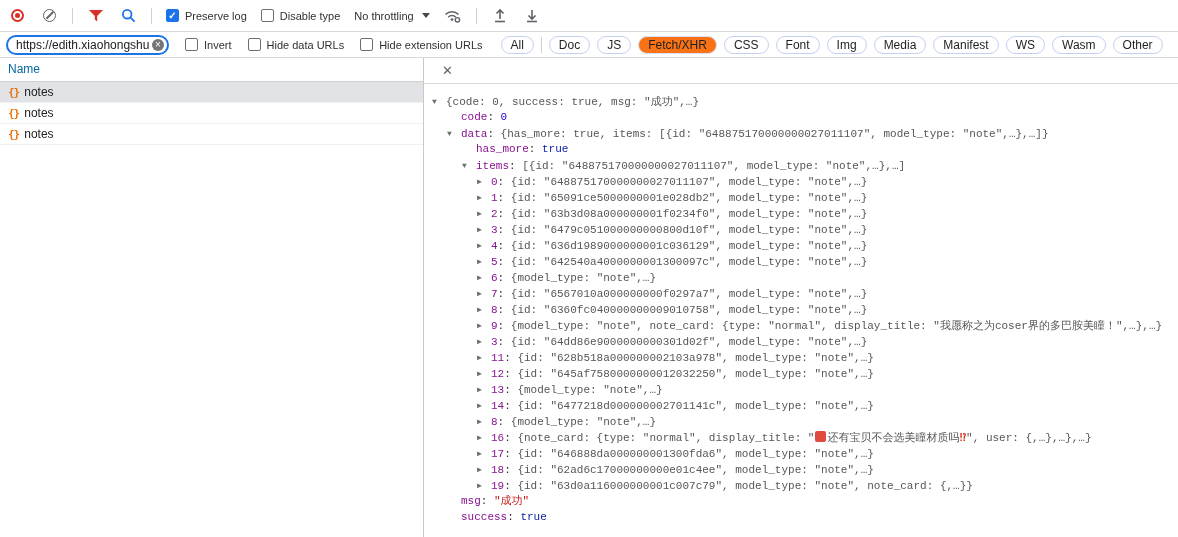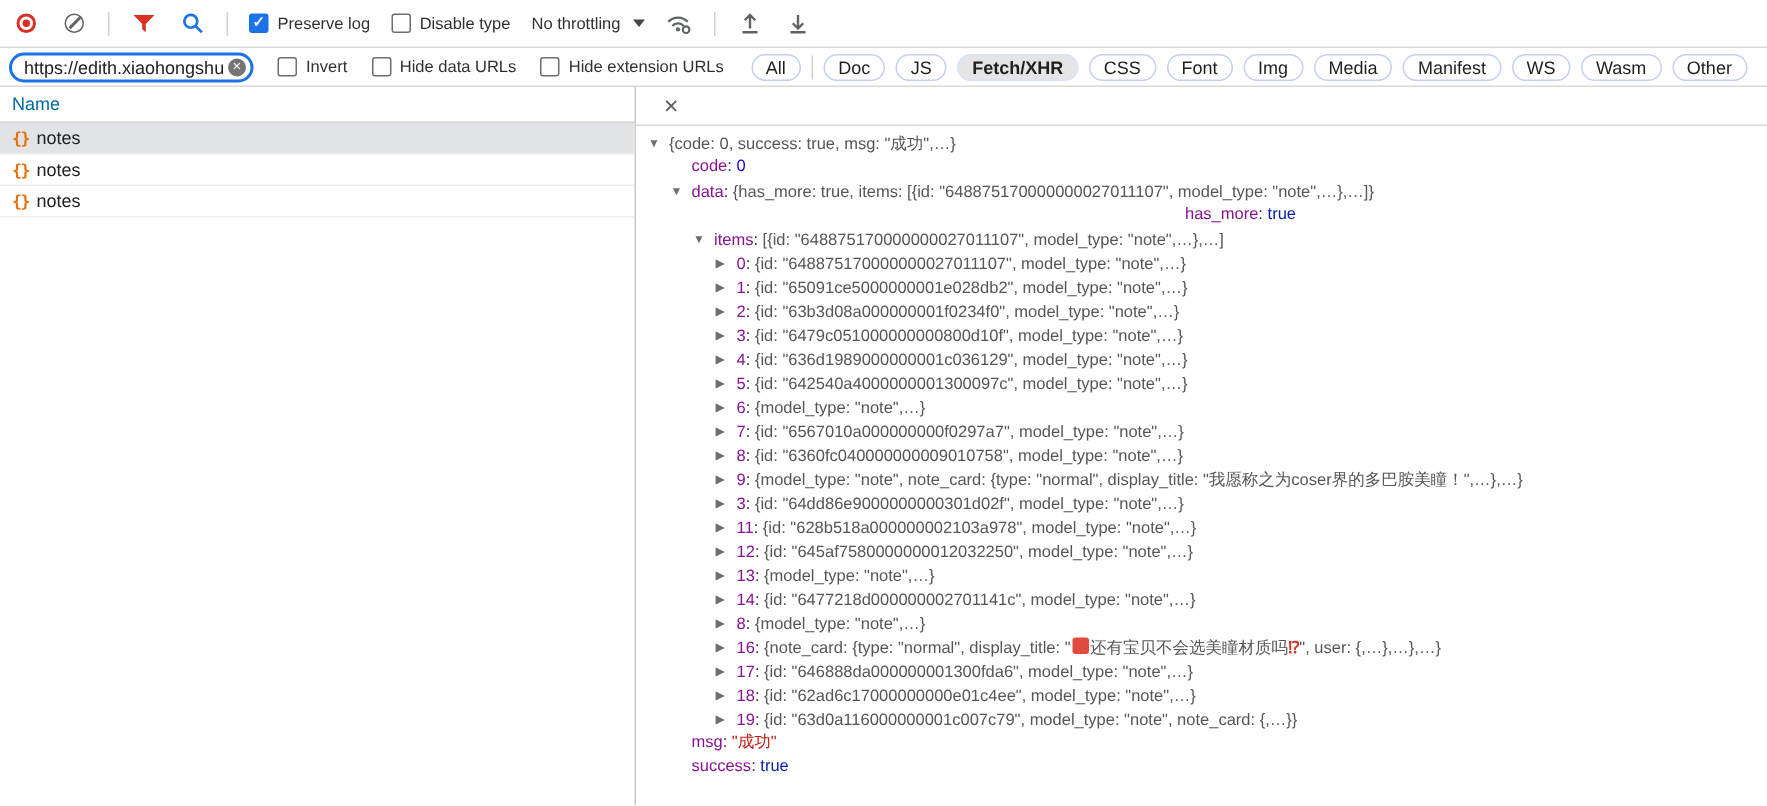--- a/index.html
+++ b/index.html
@@ -40,21 +40,21 @@
   .url-input { width:163px; height:20px; border:2px solid #1a73e8; border-radius:11px;
     padding:0 18px 0 8px; font-size:12px; color:#202124; outline:none;
     font-family:"Liberation Sans",sans-serif; }
   .clear-x { position:absolute; right:5px; top:4px; width:12px; height:12px; border-radius:50%;
     background:#757575; color:#fff; font-size:10px; line-height:12px; text-align:center;
     cursor:pointer; }
 
   .chips { display:inline-flex; align-items:center; gap:7px; margin-left:2px; flex:0 0 auto; }
   .chip { display:inline-block; padding:1px 9px; border:1px solid #c3d0ee; border-radius:10px;
     font-size:12px; color:#1f1f1f; background:#fff; cursor:pointer; white-space:nowrap; }
-  .chip.active { background:#e5e5e5; border-color:#d6e2fb;font-weight:bold; }
+  .chip.active { background:#f97316; border-color:#d6e2fb; }
 
   
   .main { display:flex; height:479px; }
   .left { width:424px; border-right:1px solid #c9c9c9; background:#fff; flex:0 0 424px; }
   .name-header { height:24px; line-height:23px; padding-left:8px; font-size:12px; color:#0369a1;
     border-bottom:1px solid #d0d0d0; }
   .req-row { height:21px; display:flex; align-items:center; gap:5px; padding-left:8px;
     font-size:12px; color:#202124; border-bottom:1px solid #efefef; cursor:pointer; }
   .req-row.selected { background:#e1e3e6; }
   .json-ic { color:#e8710a; font-weight:bold; font-family:"DejaVu Sans Mono",monospace;
@@ -63,21 +63,21 @@
   .right { flex:1; display:flex; flex-direction:column; min-width:0; }
   .tabbar { height:26px; display:flex; align-items:center; border-bottom:1px solid #d9d9d9;
     padding-left:10px; gap:2px; flex:0 0 26px; }
   .close-x { font-size:13px; color:#5f6368; padding:0 8px; cursor:pointer; }
   .tab { font-size:12.5px; color:#474747; padding:0 10px; height:26px; line-height:25px;
     cursor:pointer; white-space:nowrap; }
   .tab.active { color:#1a73e8; box-shadow:inset 0 -2px 0 #1a73e8; }
 
   
   .tree { padding-top:5px; overflow:hidden; flex:1;
-    font-family:Liberation Sans, sans-serif; font-size:11px; line-height:13px; }
+    font-family:Liberation Mono, monospace; font-size:11px; line-height:25px; }
   .trow { white-space:pre; height:16px; }
   .arrow { display:inline-block; width:14px; color:#6e6e6e; font-size:8px; vertical-align:1px; }
   .seg-k { color:#881391; }
   .seg-p { color:#303030; }
   .seg-n { color:#1c00cf; }
   .seg-b { color:#0d22aa; }
   .seg-s { color:#c41a16; }
   .seg-g { color:#565656; }
   .seg-q { color:#d93025; font-weight:bold; }
   .seg-e { display:inline-block; width:11px; height:11px; background:#e04a3f; border-radius:2px;
@@ -199,21 +199,21 @@
         </div>
     </div>
     <div class="right">
       <div class="tabbar">
         <span class="close-x">✕</span>
       </div>
       <div class="tree" id="tree">
           <div class="trow" style="padding-left: 8px;"><span class="arrow">▼</span><span class="seg-g">{code: 0, success: true, msg: "成功",…}</span></div>
           <div class="trow" style="padding-left: 23px;"><span class="arrow"></span><span class="seg-k">code</span><span class="seg-p">: </span><span class="seg-n">0</span></div>
           <div class="trow" style="padding-left: 23px;"><span class="arrow">▼</span><span class="seg-k">data</span><span class="seg-p">: </span><span class="seg-g">{has_more: true, items: [{id: "648875170000000027011107", model_type: "note",…},…]}</span></div>
-          <div class="trow" style="padding-left: 38px; text-align: center;"><span class="arrow"></span><span class="seg-k">has_more</span><span class="seg-p">: </span><span class="seg-b">true</span></div>
+          <div class="trow" style="padding-left: 38px;"><span class="arrow"></span><span class="seg-k">has_more</span><span class="seg-p">: </span><span class="seg-b">true</span></div>
           <div class="trow" style="padding-left: 38px;"><span class="arrow">▼</span><span class="seg-k">items</span><span class="seg-p">: </span><span class="seg-g">[{id: "648875170000000027011107", model_type: "note",…},…]</span></div>
           <div class="trow" style="padding-left: 53px;"><span class="arrow">▶</span><span class="seg-k">0</span><span class="seg-p">: </span><span class="seg-g">{id: "648875170000000027011107", model_type: "note",…}</span></div>
           <div class="trow" style="padding-left: 53px;"><span class="arrow">▶</span><span class="seg-k">1</span><span class="seg-p">: </span><span class="seg-g">{id: "65091ce5000000001e028db2", model_type: "note",…}</span></div>
           <div class="trow" style="padding-left: 53px;"><span class="arrow">▶</span><span class="seg-k">2</span><span class="seg-p">: </span><span class="seg-g">{id: "63b3d08a000000001f0234f0", model_type: "note",…}</span></div>
           <div class="trow" style="padding-left: 53px;"><span class="arrow">▶</span><span class="seg-k">3</span><span class="seg-p">: </span><span class="seg-g">{id: "6479c051000000000800d10f", model_type: "note",…}</span></div>
           <div class="trow" style="padding-left: 53px;"><span class="arrow">▶</span><span class="seg-k">4</span><span class="seg-p">: </span><span class="seg-g">{id: "636d1989000000001c036129", model_type: "note",…}</span></div>
           <div class="trow" style="padding-left: 53px;"><span class="arrow">▶</span><span class="seg-k">5</span><span class="seg-p">: </span><span class="seg-g">{id: "642540a4000000001300097c", model_type: "note",…}</span></div>
           <div class="trow" style="padding-left: 53px;"><span class="arrow">▶</span><span class="seg-k">6</span><span class="seg-p">: </span><span class="seg-g">{model_type: "note",…}</span></div>
           <div class="trow" style="padding-left: 53px;"><span class="arrow">▶</span><span class="seg-k">7</span><span class="seg-p">: </span><span class="seg-g">{id: "6567010a000000000f0297a7", model_type: "note",…}</span></div>
           <div class="trow" style="padding-left: 53px;"><span class="arrow">▶</span><span class="seg-k">8</span><span class="seg-p">: </span><span class="seg-g">{id: "6360fc040000000009010758", model_type: "note",…}</span></div>

